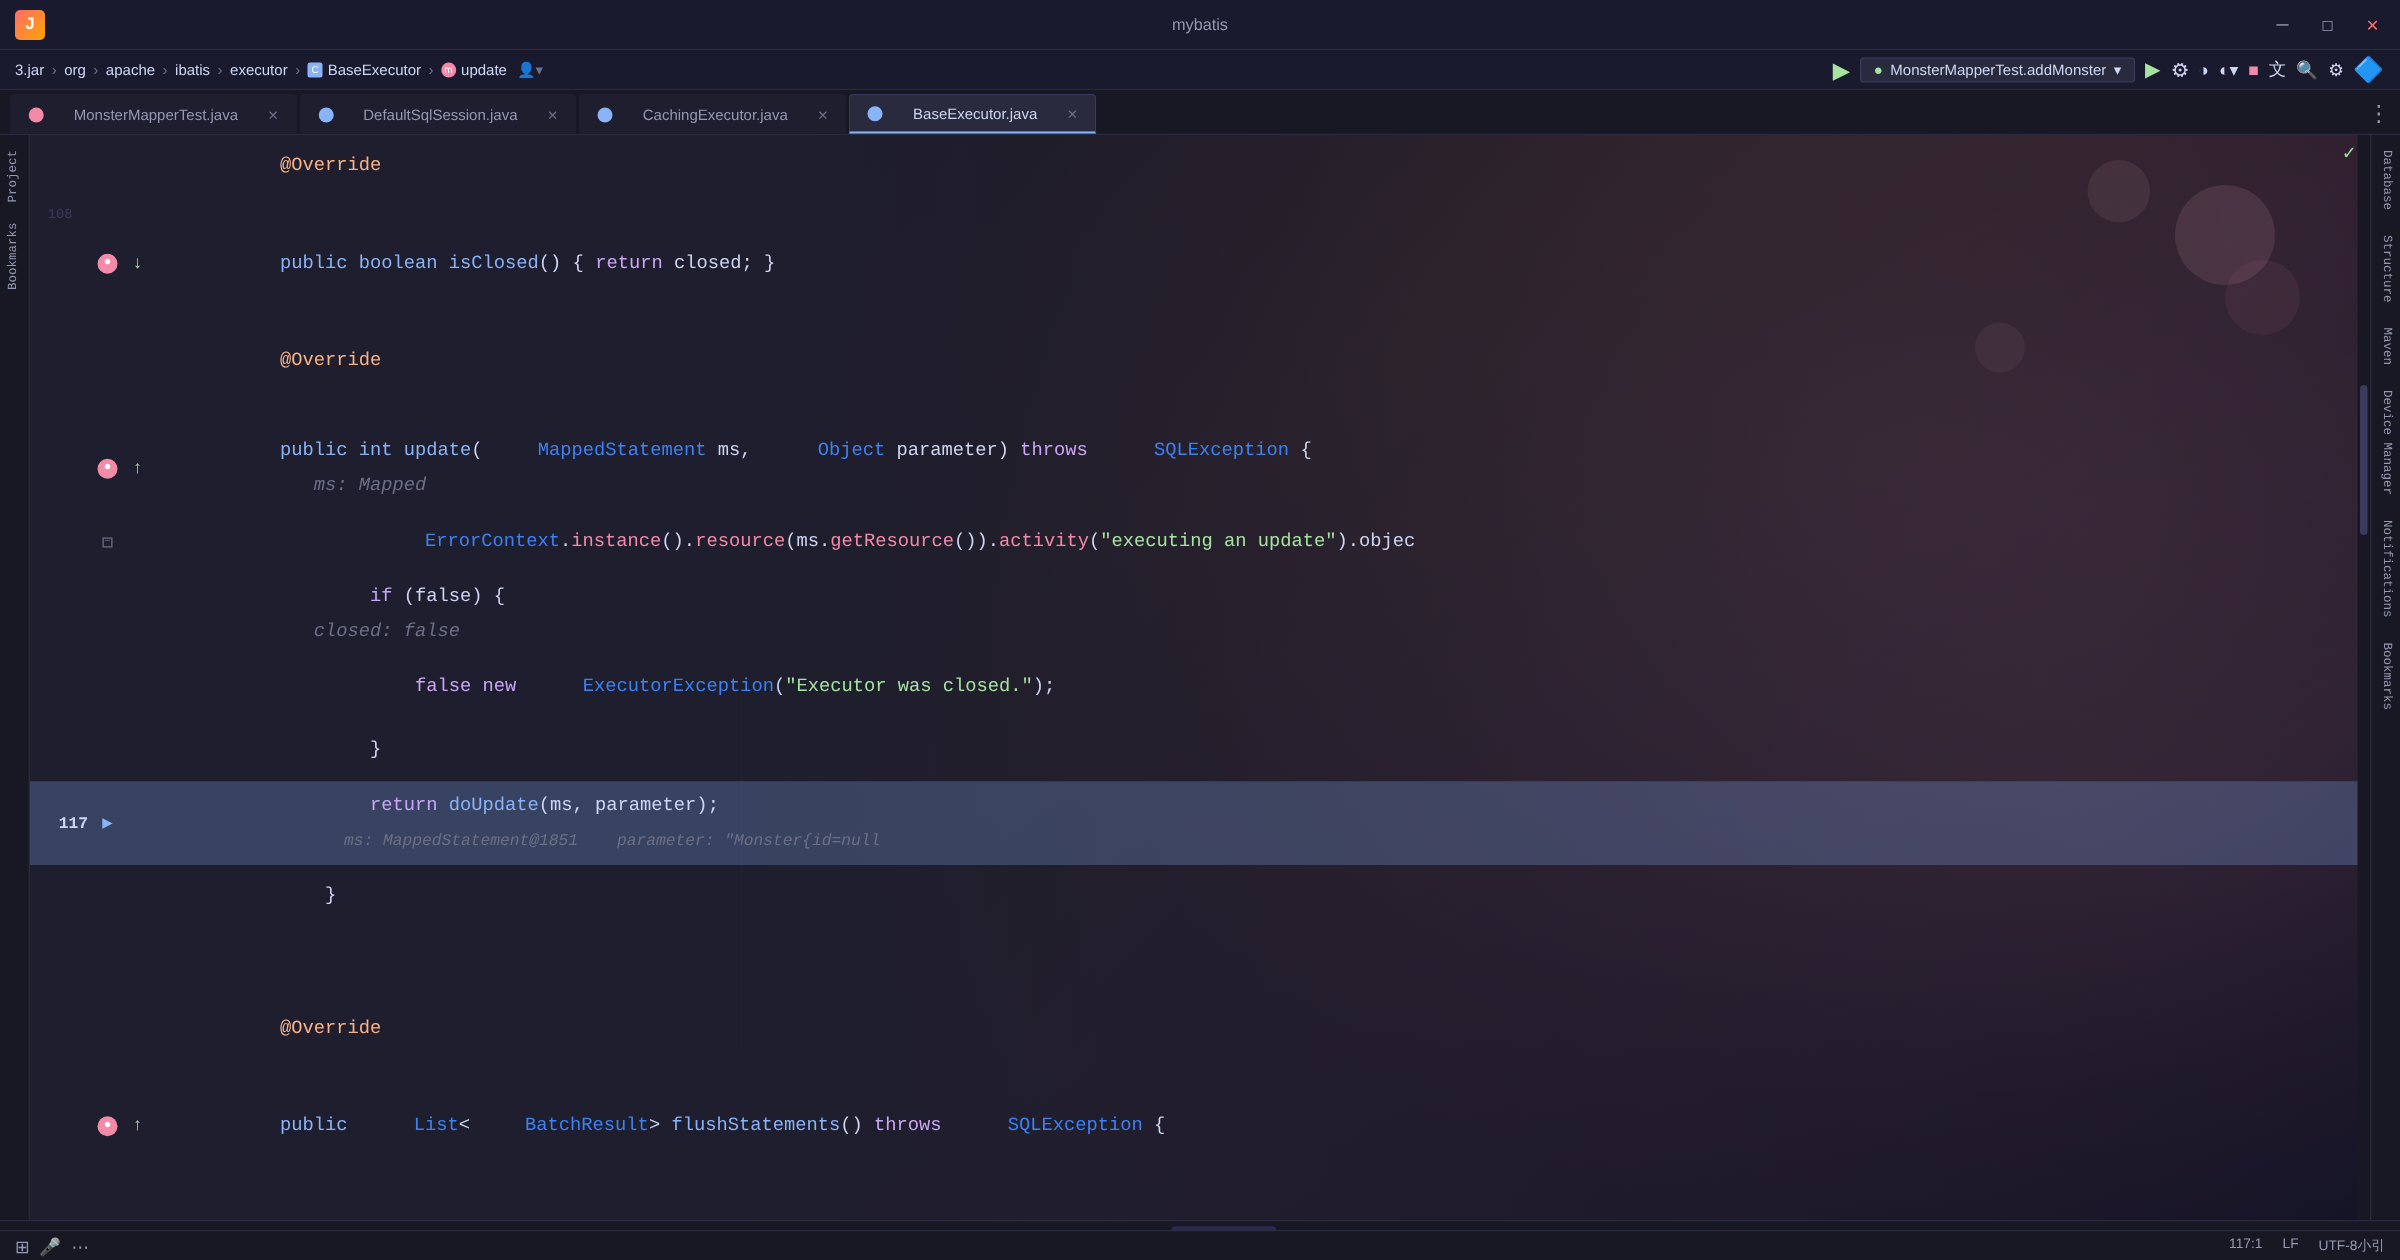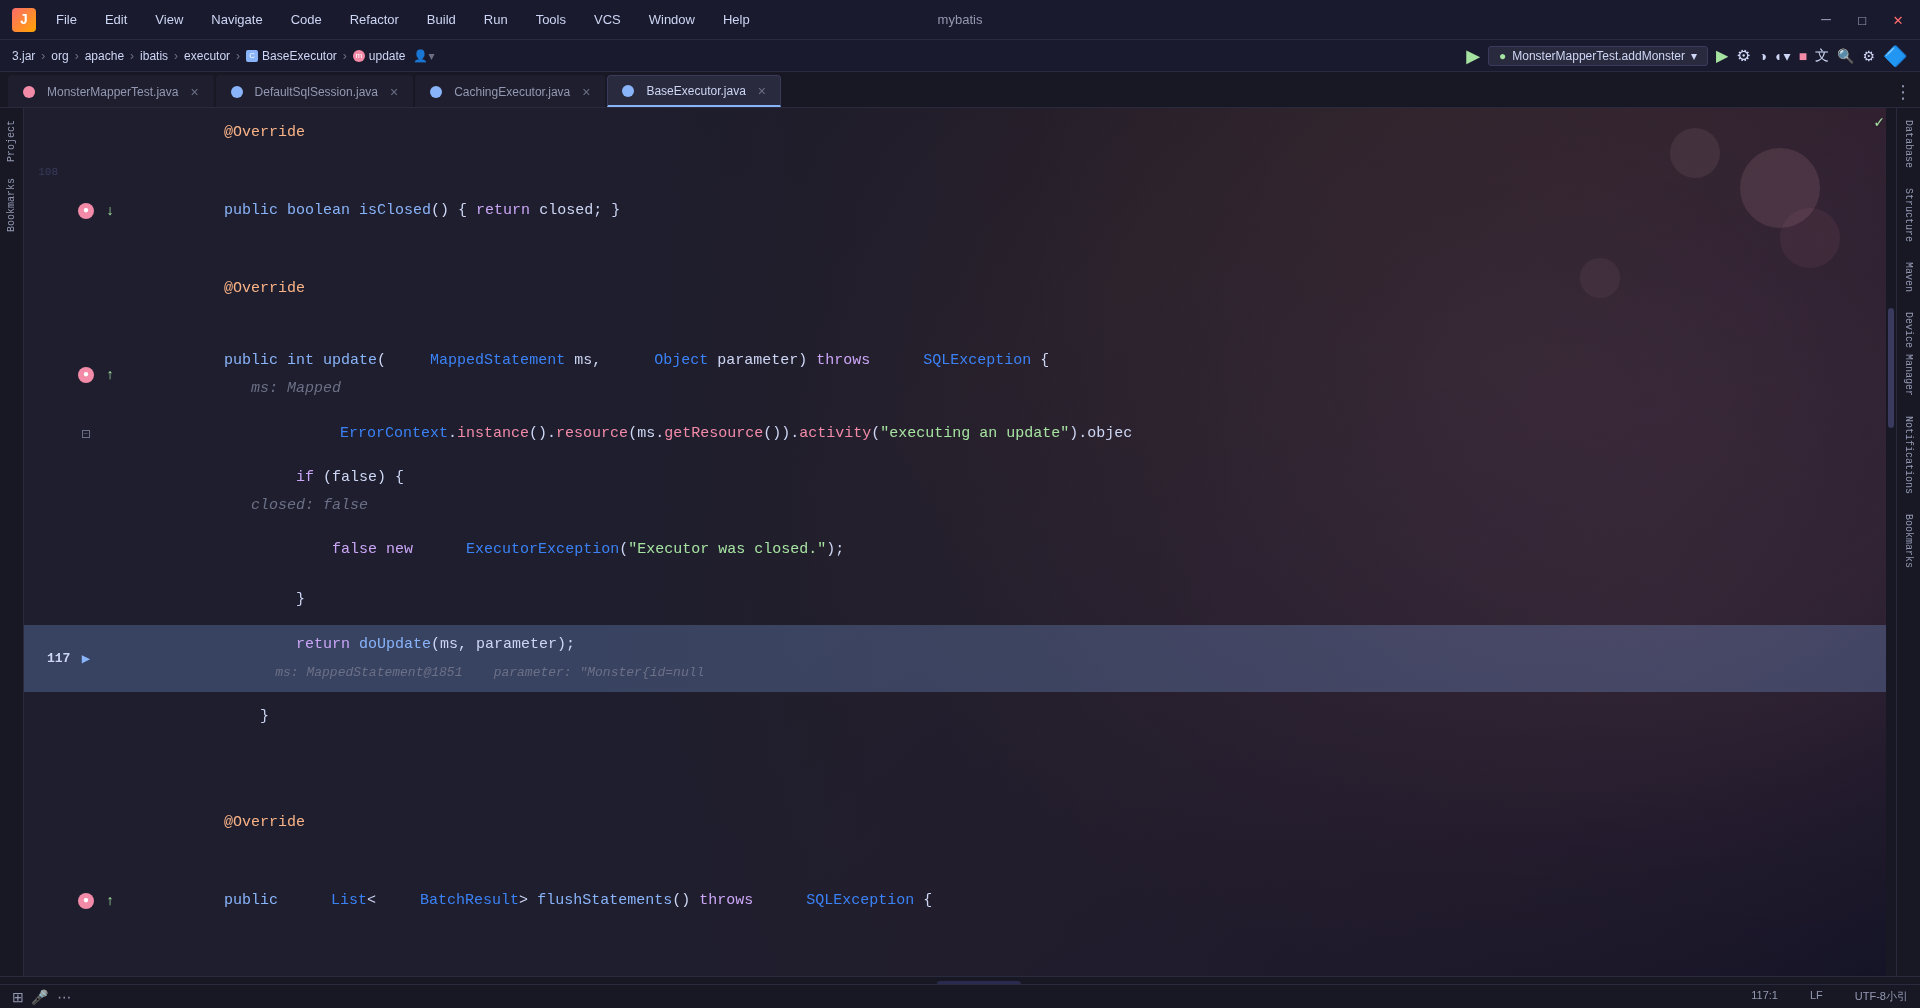--- a/index.html
+++ b/index.html
@@ -115,21 +115,21 @@
       padding-left: 8px;
       border-bottom: 1px solid #2a2a3e;
       position: relative;
       z-index: 10;
     }
     .tab {
       height: 32px;
       padding: 0 14px;
       display: flex;
       align-items: center;
-      gap: 12px;
+      gap: 24px;
       font-family: Arial, sans-serif;
       font-size: 12px;
       color: #9399b2;
       cursor: pointer;
       border-top: 1px solid transparent;
       border-left: 1px solid transparent;
       border-right: 1px solid transparent;
       background: #1e1e2e;
       border-radius: 4px 4px 0 0;
       margin-right: 2px;
@@ -359,21 +359,21 @@
       color: #9399b2;
       position: absolute;
       bottom: 0;
       left: 0;
       right: 0;
       z-index: 20;
     }
     .status-right {
       margin-left: auto;
       display: flex;
-      gap: 32px;
+      gap: 16px;
     }
 
     
     .right-scrollbar {
       position: absolute;
       right: 24px;
       top: 0;
       bottom: 0;
       width: 10px;
       background: #181825;
@@ -418,34 +418,20 @@
       justify-content: center;
       font-size: 8px;
       color: #6c7086;
     }
   </style>
 </head>
 <body>
 
 <div id="titlebar">
   <div class="logo">J</div>
-  <div class="menu-items">
-    <span class="menu-item">File</span>
-    <span class="menu-item">Edit</span>
-    <span class="menu-item">View</span>
-    <span class="menu-item">Navigate</span>
-    <span class="menu-item">Code</span>
-    <span class="menu-item">Refactor</span>
-    <span class="menu-item">Build</span>
-    <span class="menu-item">Run</span>
-    <span class="menu-item">Tools</span>
-    <span class="menu-item">VCS</span>
-    <span class="menu-item">Window</span>
-    <span class="menu-item">Help</span>
-  </div>
   <div class="app-title">mybatis</div>
   <div class="window-controls">
     <span class="win-btn">—</span>
     <span class="win-btn">☐</span>
     <span class="win-btn close">✕</span>
   </div>
 </div>
 
 <div id="breadcrumb">
   <span class="crumb">3.jar</span>

